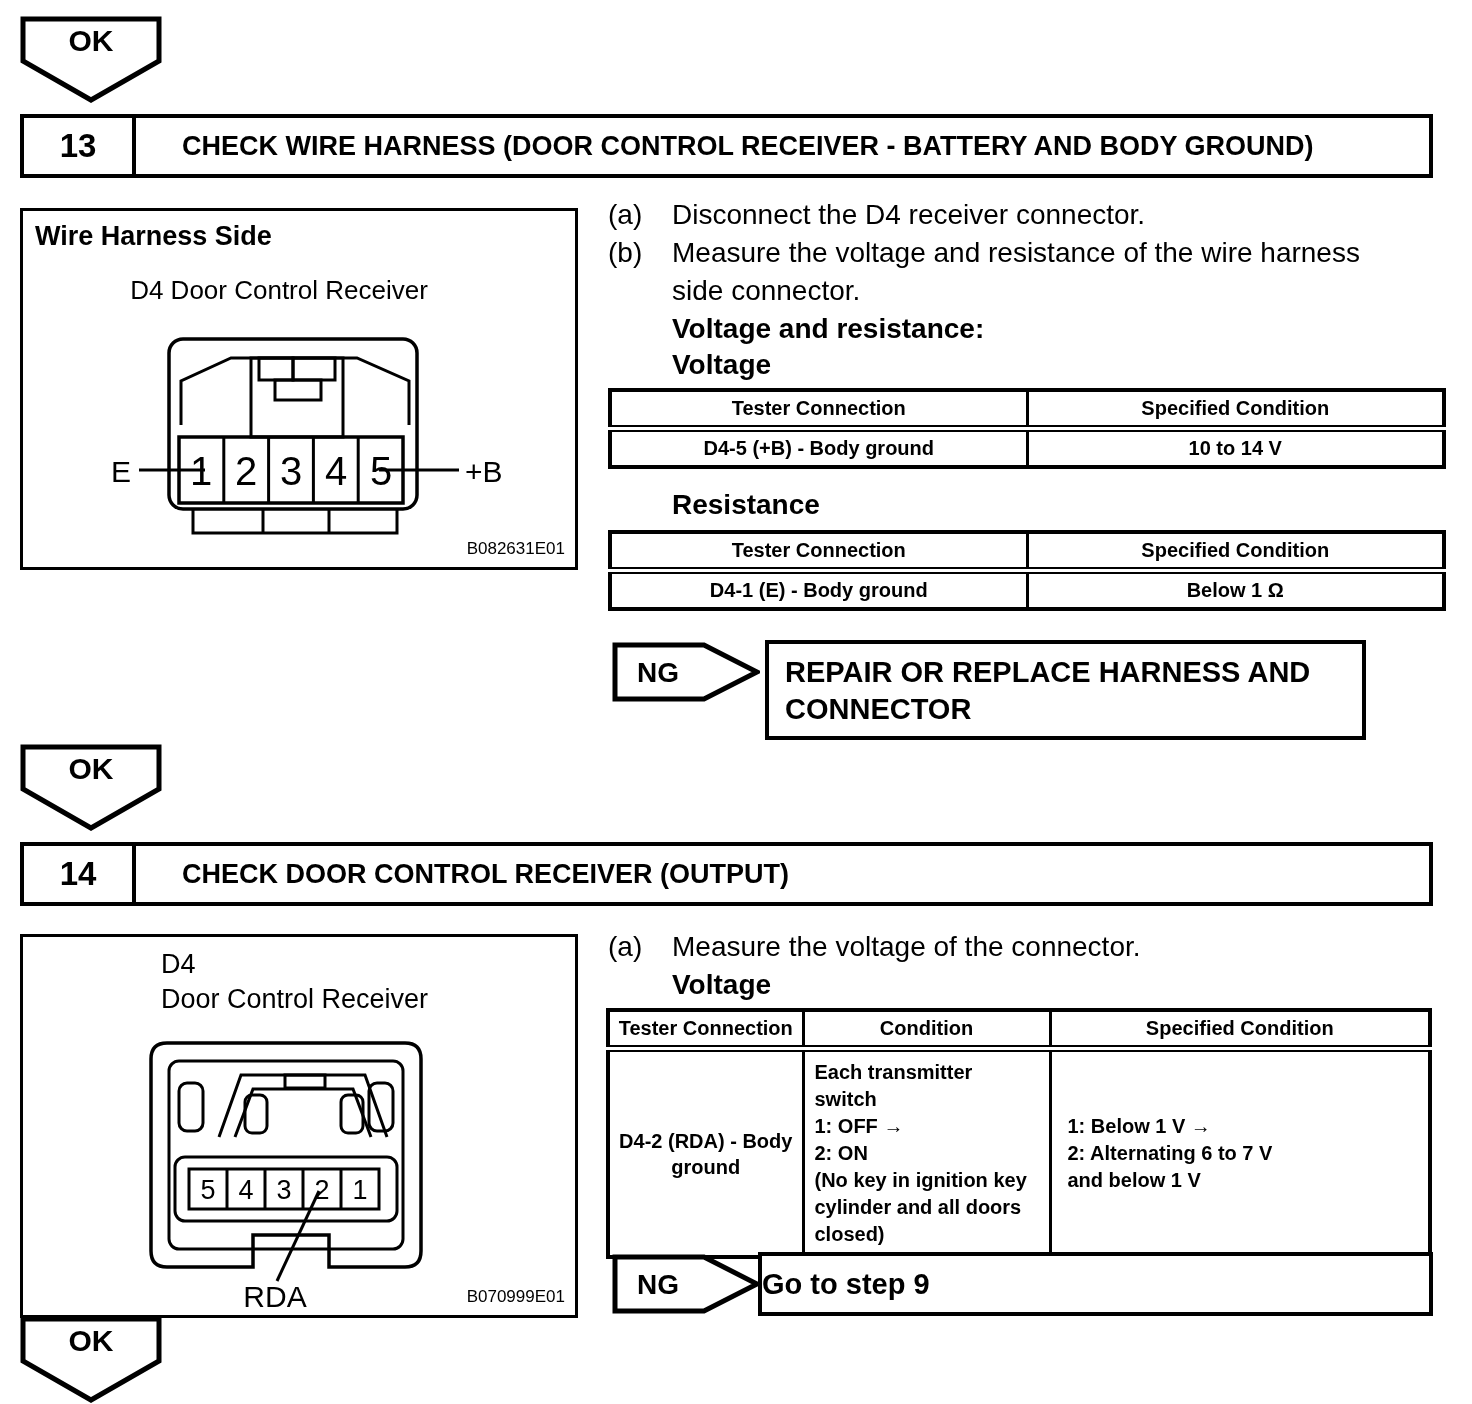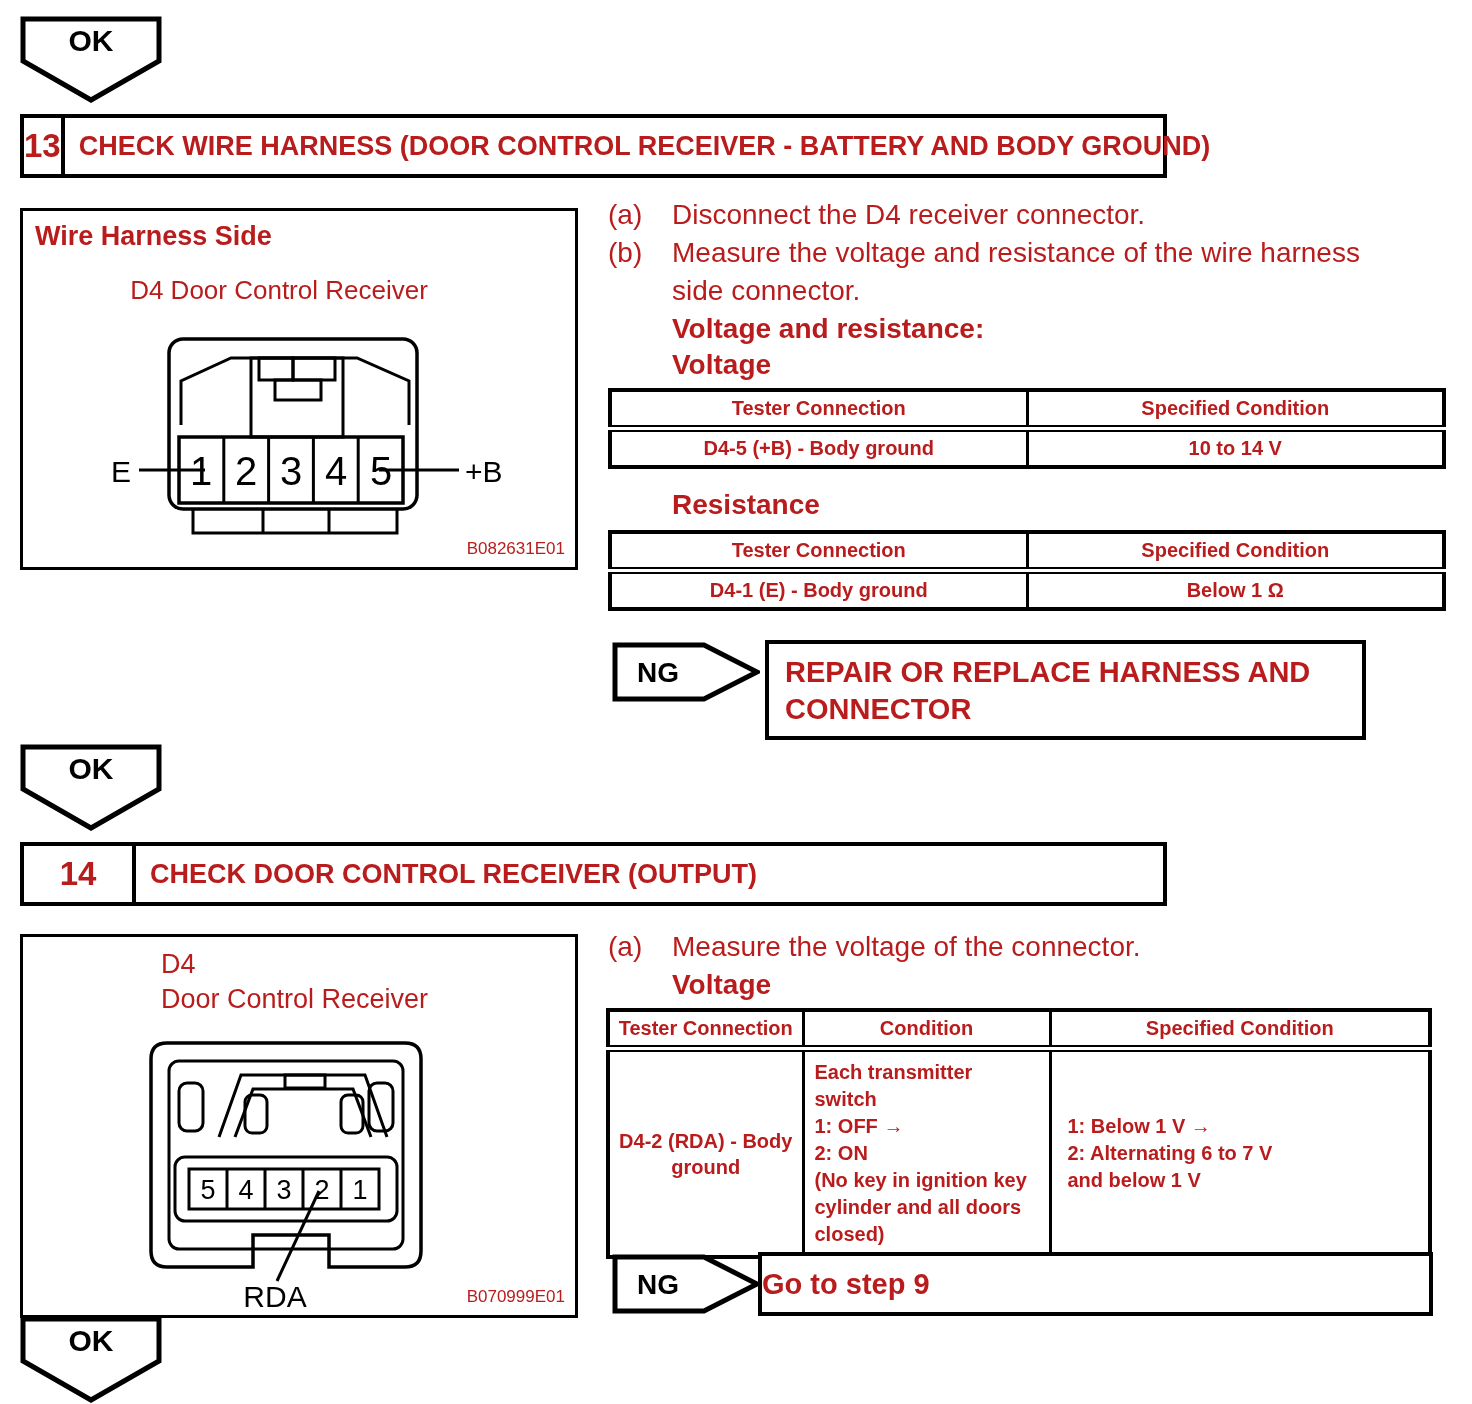--- a/index.html
+++ b/index.html
@@ -1,30 +1,30 @@
 <!DOCTYPE html>
 <html><head>
 <meta charset="utf-8">
 <style>
   html,body{margin:0;padding:0;background:#fff;}
-  .page{position:relative;width:1472px;height:1404px;background:#fff;color:#b91c1c;
+  .page{position:relative;width:1472px;height:1404px;background:#fff;color:#000000;
         font-family:"Liberation Sans", sans-serif;overflow:hidden;}
   .abs{position:absolute;}
 
   
   .badge-shape{fill:#fff;stroke:#000;stroke-width:5;}
   .badge-text{font-weight:bold;text-anchor:middle;fill:#000;}
 
   
-  .step-header{position:absolute;left:20px;width:1147px;height:64px;border:4px solid #000;
+  .step-header{position:absolute;left:20px;width:1413px;height:64px;border:4px solid #000;
                display:flex;box-sizing:border-box;}
   .step-number{width:108px;border-right:4px solid #000;display:flex;align-items:center;
                justify-content:center;font-weight:bold;font-size:33px;}
   .step-title{flex:1;display:flex;align-items:center;padding-left:14px;font-weight:bold;
-              font-size:27px;letter-spacing:0px;white-space:nowrap;}
+              font-size:27px;letter-spacing:0px;white-space:nowrap;margin-left:32px;}
 
   
   .panel{position:absolute;left:20px;width:552px;border:3px solid #000;background:#fff;}
   .panel-title{position:absolute;left:12px;top:10px;font-size:27px;font-weight:bold;}
   .panel-subtitle{position:absolute;left:0;right:40px;top:64px;text-align:center;font-size:26px;}
   .panel2-titles{position:absolute;left:138px;top:10px;font-size:27px;line-height:35px;}
   .fig-code{position:absolute;right:10px;bottom:8px;font-size:17px;}
   .line-art{stroke:#000;fill:none;stroke-width:3.5px;}
   .line-art-thin{stroke:#000;fill:none;stroke-width:3px;}
   .pin-num{font-size:40px;text-anchor:middle;fill:#000;}

